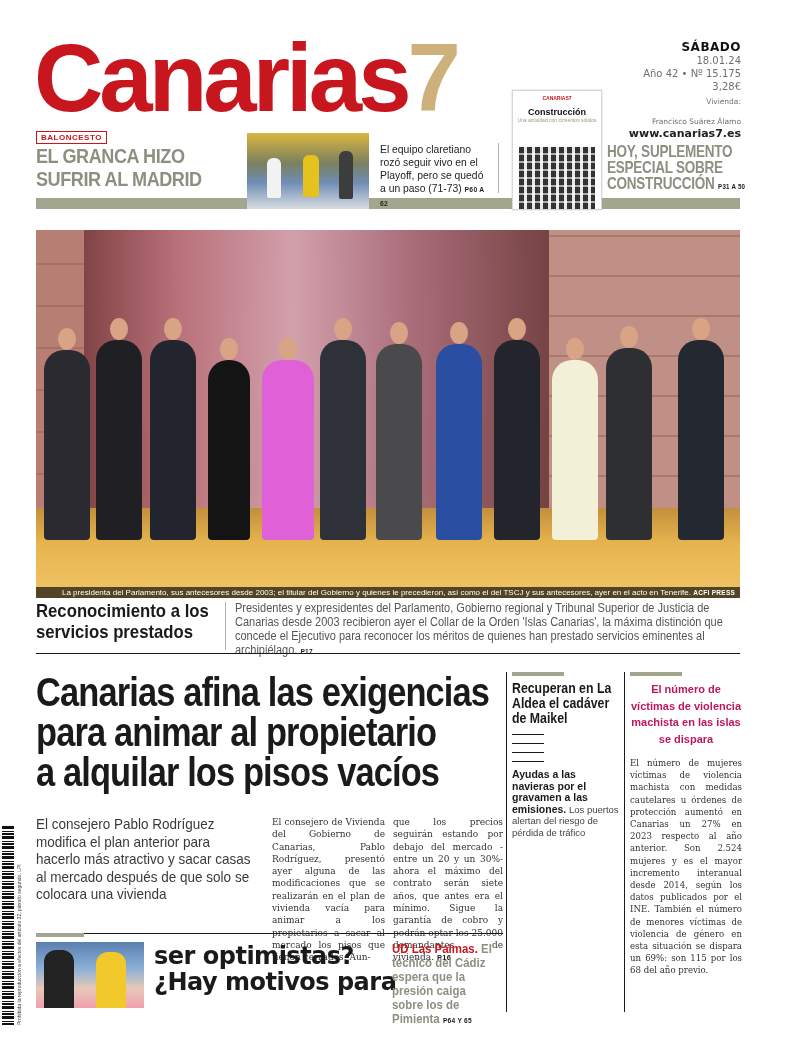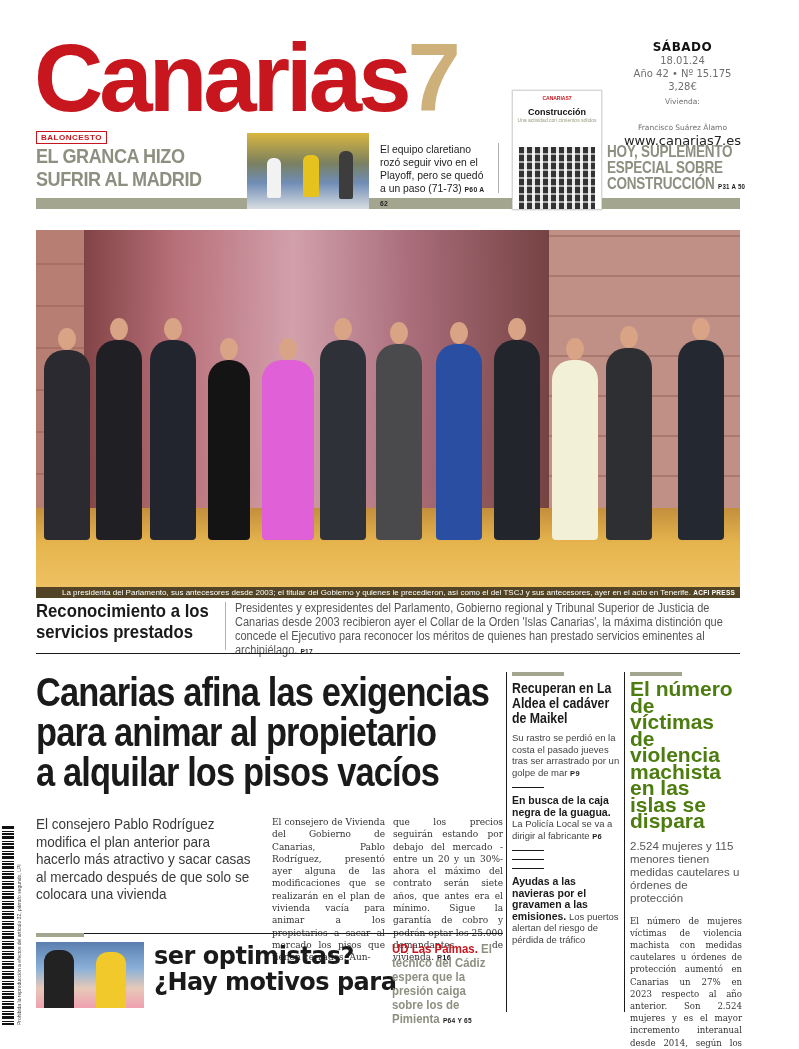--- a/index.html
+++ b/index.html
@@ -4,25 +4,25 @@
 <style>
   * { box-sizing: border-box; margin: 0; padding: 0; }
   html, body { width: 799px; height: 1049px; background: #ffffff; overflow: hidden; }
   body { position: relative; font-family: "Liberation Sans", sans-serif; color: #1a1a1a; }
 
   .abs { position: absolute; }
 
   
   .logo { left: 34px; top: 30px; font-family: "Liberation Sans", sans-serif; font-weight: 700; font-size: 96px; letter-spacing: -4px; line-height: 1; color: #c8161e; transform: scaleX(1.0); transform-origin: left; }
   .logo .seven { color: #cdb07a; font-weight: 700; }
-  .issue { right: 58px; top: 40px; text-align: center; font-family: "DejaVu Sans", sans-serif; color: #6f6f6f; }
+  .issue { right: 58px; top: 40px; text-align: right; font-family: "DejaVu Sans", sans-serif; color: #6f6f6f; }
   .issue .day { font-weight: 700; color: #111; font-size: 12px; letter-spacing: 0.5px; }
   .issue .line { font-size: 10px; line-height: 13px; }
   .issue .small { font-size: 7.5px; line-height: 10px; margin-top: 4px; }
-  .issue .web { font-size: 13px; font-weight: 400; color: #222; }
+  .issue .web { font-size: 11px; font-weight: 700; color: #222; }
 
   
   .tag { left: 36px; top: 131px; border: 1px solid #c8161e; color: #c8161e; font-size: 8px; font-weight: 700; padding: 1px 4px; letter-spacing: 0.5px; }
   .teaser1-head { left: 36px; top: 144px; font-family: "Liberation Sans", sans-serif; font-weight: 700; font-size: 21px; line-height: 23px; color: #8d9080; transform: scaleX(0.86); transform-origin: left; letter-spacing: -0.5px; }
   .greybar { background: #a3a58f; height: 11px; }
   .bb-photo { left: 247px; top: 133px; width: 122px; height: 76px; background: linear-gradient(180deg, #d9b640 0%, #7a8060 40%, #6f8cb4 65%, #d8dde2 100%); overflow: hidden; }
   .bb-photo .p1 { position:absolute; left: 20px; top: 25px; width: 14px; height: 40px; background: #f2f2f2; border-radius: 6px 6px 2px 2px; }
   .bb-photo .p2 { position:absolute; left: 56px; top: 22px; width: 16px; height: 42px; background: #e5c21e; border-radius: 6px 6px 2px 2px; }
   .bb-photo .p3 { position:absolute; left: 92px; top: 18px; width: 14px; height: 48px; background: #3d3d3d; border-radius: 6px 6px 2px 2px; }
   .teaser1-body { left: 380px; top: 143px; width: 120px; font-size: 11.5px; line-height: 13px; color: #222; transform: scaleX(0.9); transform-origin: left; }
@@ -76,36 +76,36 @@
   .briefs { left: 512px; top: 672px; width: 108px; }
   .shortbar { width: 52px; height: 4px; background: #a3a58f; margin-bottom: 5px; }
   .brief-lead-head { font-weight: 700; font-size: 14px; line-height: 15px; color: #1a1a1a; transform: scaleX(0.88); transform-origin: left; width: 125px; }
   .brief-lead-body { font-size: 9.5px; line-height: 11.5px; color: #444; margin-top: 6px; }
   .brief { margin-top: 7px; padding-top: 7px; border-top: 1px solid #1a1a1a; width: 108px; font-size: 9.5px; line-height: 11.5px; color: #444; }
   .brief-sep { width: 32px; height: 1px; background: #1a1a1a; margin-top: 8px; }
   .brief b { color: #1a1a1a; font-size: 10.5px; }
 
   
   .right { left: 630px; top: 672px; width: 112px; }
-  .right-head { font-weight: 700; font-size: 21px; line-height: 16.5px; color: #4d7c0f; margin-top: 2px; }
+  .right-head { font-weight: 700; font-size: 11px; line-height: 16.5px; color: #be185d; margin-top: 2px; text-align: center; }
   .right-deck { font-size: 11.5px; line-height: 13px; color: #555; margin-top: 10px; }
   .right-body { font-family: "DejaVu Serif", serif; font-size: 8.6px; line-height: 12.2px; color: #333; margin-top: 10px; text-align: justify; }
 </style>
 </head>
 <body>
 
 <div class="abs logo"><span>Canarias</span><span class="seven">7</span></div>
 
 <div class="abs issue">
   <div class="day">SÁBADO</div>
   <div class="line">18.01.24</div>
   <div class="line">Año 42 • Nº 15.175</div>
   <div class="line">3,28€</div>
   <div class="small">Vivienda:</div>
-  <div class="small" style="margin-top:16px">Francisco Suárez Álamo</div>
+  <div class="small" style="margin-top:10px">Francisco Suárez Álamo</div>
   <div class="web">www.canarias7.es</div>
 </div>
 
 <div class="abs tag">BALONCESTO</div>
 <div class="abs teaser1-head">
   <div>EL GRANCA HIZO</div>
   <div>SUFRIR AL MADRID</div>
 </div>
 <div class="abs greybar" style="left:36px; top:198px; width:211px;"></div>
 <div class="abs bb-photo">
@@ -222,41 +222,31 @@
   <span>El técnico del Cádiz espera que la presión caiga sobre los de Pimienta</span>
   <span class="pageref" style="color:#1a1a1a">P64 Y 65</span>
 </div>
 
 <div class="abs vdiv" style="left:506px; top:672px; height:340px; background:#1a1a1a;"></div>
 <div class="abs vdiv" style="left:624px; top:672px; height:340px; background:#1a1a1a;"></div>
 
 <div class="abs briefs">
   <div class="shortbar"></div>
   <div class="brief-lead-head">Recuperan en La Aldea el cadáver de Maikel</div>
-  <div class="brief-lead-body">
-    <span>Su rastro se perdió en la costa el pasado jueves tras ser arrastrado por un golpe de mar</span>
-    <span class="pageref" style="color:#1a1a1a">P9</span>
-  </div>
-  <div class="brief-sep"></div>
-  <div class="brief" style="border-top:none; margin-top:0;">
-    <b>En busca de la caja negra de la guagua.</b>
-    <span>La Policía Local se va a dirigir al fabricante</span>
-    <span class="pageref" style="color:#1a1a1a">P6</span>
-  </div>
+  <div class="brief-sep"></div>
   <div class="brief-sep"></div>
   <div class="brief-sep"></div>
   <div class="brief-sep"></div>
   <div class="brief" style="border-top:none; margin-top:0;">
     <b>Ayudas a las navieras por el gravamen a las emisiones.</b>
     <span>Los puertos alertan del riesgo de pérdida de tráfico</span>
     
   </div>
 </div>
 
 <div class="abs right">
   <div class="shortbar"></div>
   <div class="right-head">El número de víctimas de violencia machista en las islas se dispara</div>
-  <div class="right-deck">2.524 mujeres y 115 menores tienen medidas cautelares u órdenes de protección</div>
   <div class="right-body">
     <span>El número de mujeres víctimas de violencia machista con medidas cautelares u órdenes de protección aumentó en Canarias un 27% en 2023 respecto al año anterior. Son 2.524 mujeres y es el mayor incremento interanual desde 2014, según los datos publicados por el INE. También el número de menores víctimas de violencia de género en esta situación se dispara un 69%: son 115 por los 68 del año previo.</span>
     
   </div>
 </div>
 
 </body></html>

